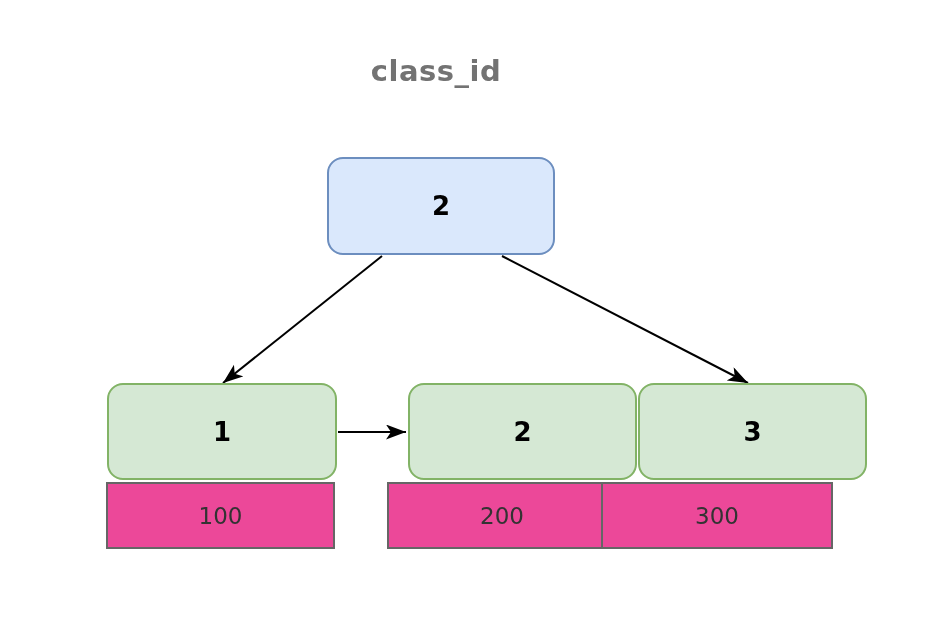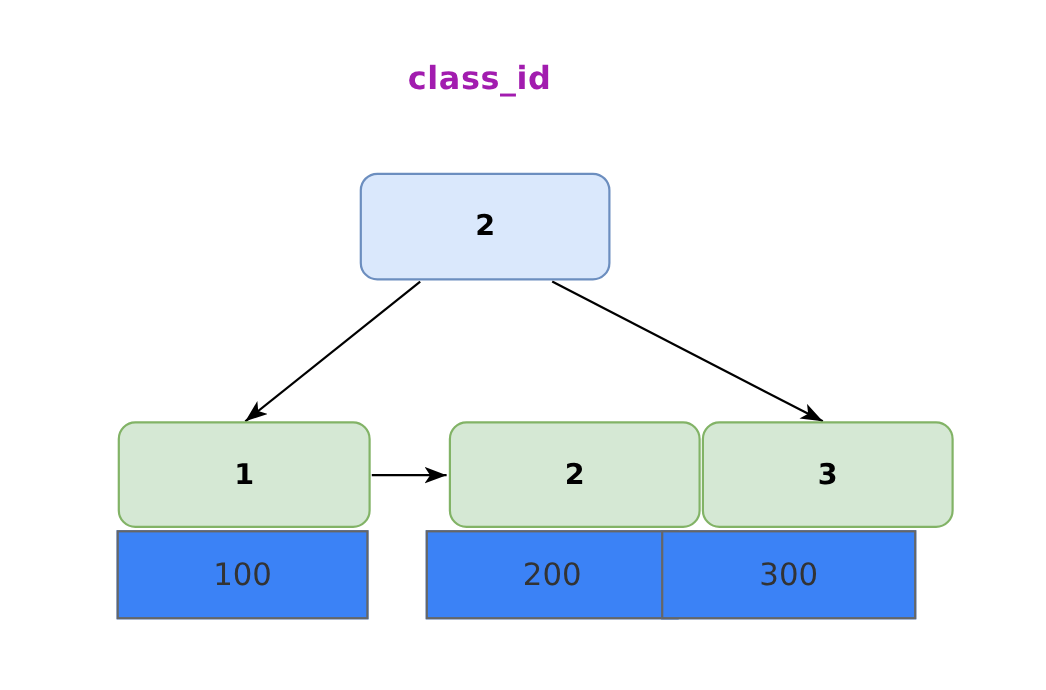--- a/index.html
+++ b/index.html
@@ -16,21 +16,21 @@
     overflow: hidden;
   }
   .title {
     position: absolute;
     left: 336px;
     top: 54px;
     width: 200px;
     text-align: center;
     font-size: 29px;
     font-weight: bold;
-    color: #a21caf;
+    color: #737373;
     letter-spacing: 0.5px;
   }
   .edges {
     position: absolute;
     left: 0;
     top: 0;
     width: 951px;
     height: 627px;
     pointer-events: none;
   }
@@ -61,28 +61,28 @@
     border: 2px solid #82b366;
     border-radius: 16px;
     font-size: 26px;
   }
   .node.leaf.n1 { left: 107px; }
   .node.leaf.n2 { left: 408px; width: 229px; }
   .node.leaf.n3 { left: 638px; width: 229px; }
   .valuebox {
     position: absolute;
     top: 482px;
-    height: 81px;
+    height: 67px;
     box-sizing: border-box;
-    background: #3b82f6;
+    background: #ec4899;
     border: 2px solid #666666;
     display: flex;
     align-items: center;
     justify-content: center;
-    font-size: 28px;
+    font-size: 23px;
     font-weight: normal;
     color: #333333;
   }
   .valuebox.v1 { left: 106px; width: 229px; }
   .valuebox.v2 { left: 387px; width: 230px; }
   .valuebox.v3 { left: 601px; width: 232px; }
 </style>
 </head>
 <body>
 

